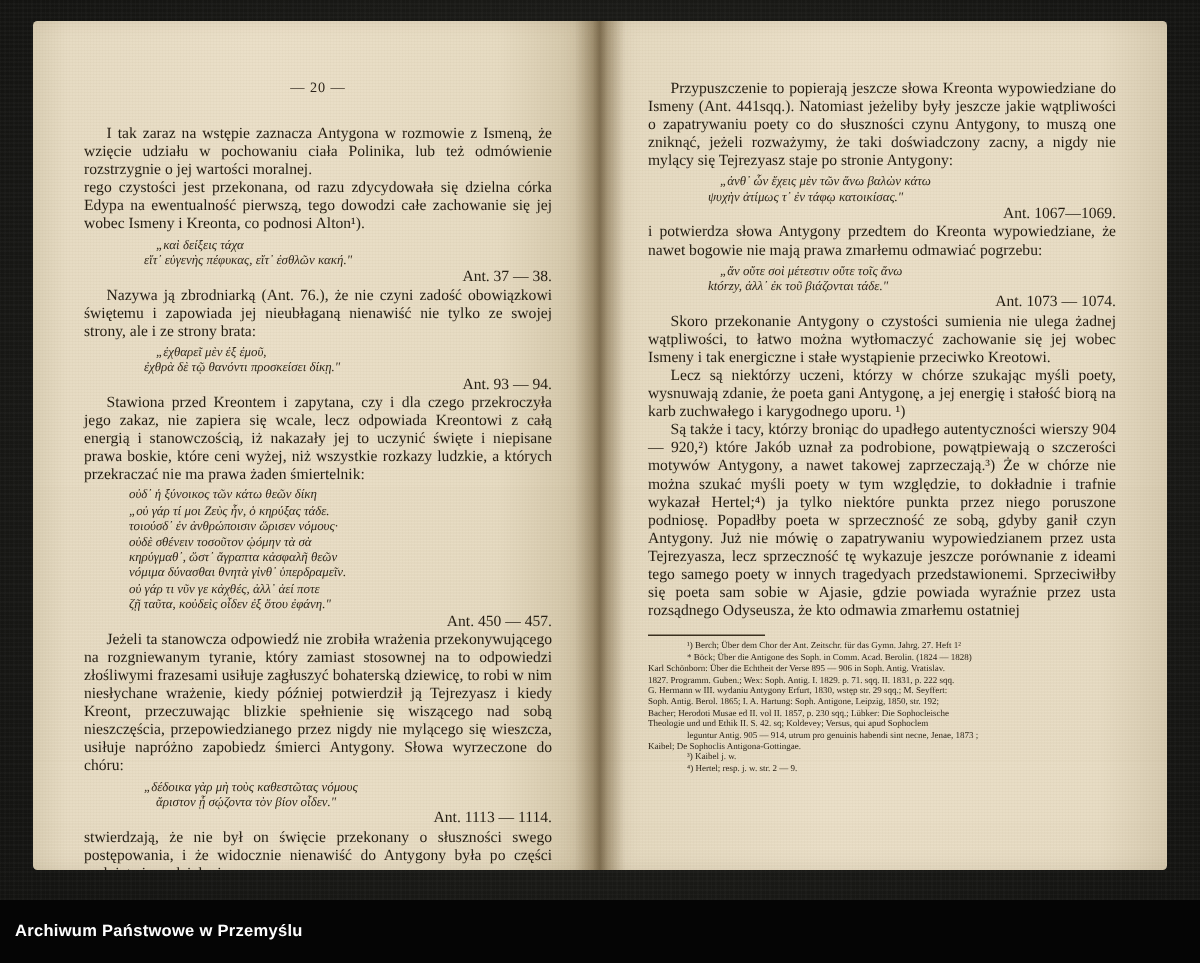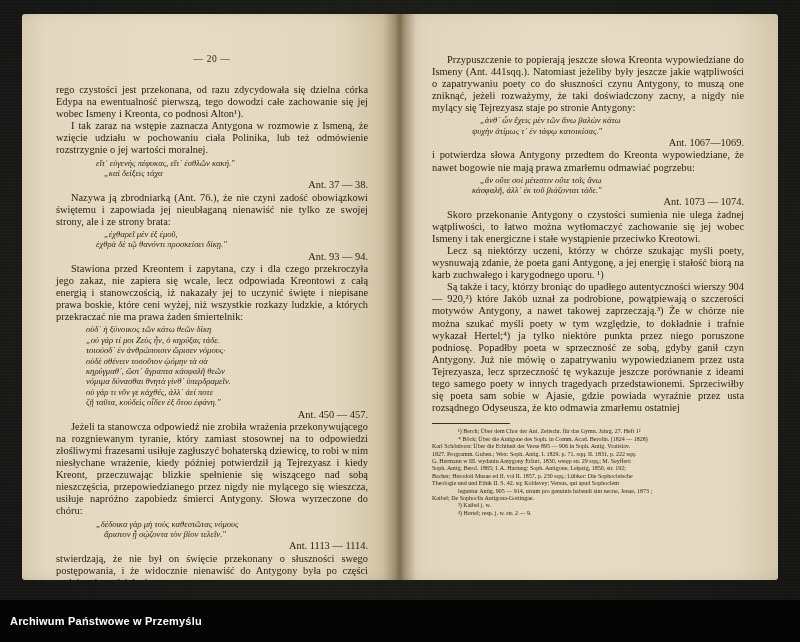--- a/index.html
+++ b/index.html
@@ -190,26 +190,26 @@
 <div class="scan-root">
 
   <div class="book">
 
     <div class="leaf leaf-left">
 
       <div class="page-body">
 
         <div class="folio">— 20 —</div>
 
+        <p class="para">I tak zaraz na wstępie zaznacza Antygona w rozmowie z Ismeną, że wzięcie udziału w pochowaniu ciała Polinika, lub też odmówienie rozstrzygnie o jej wartości moralnej.</p>
         <p class="para noind">rego czystości jest przekonana, od razu zdycydowała się dzielna córka Edypa na ewentualność pierwszą, tego dowodzi całe zachowanie się jej wobec Ismeny i Kreonta, co podnosi Alton¹).</p>
-        <p class="para">I tak zaraz na wstępie zaznacza Antygona w rozmowie z Ismeną, że wzięcie udziału w pochowaniu ciała Polinika, lub też odmówienie rozstrzygnie o jej wartości moralnej.</p>
-
-        <div class="greek">
+
+        <div class="greek">
+          <span class="ln c2">„καὶ δείξεις τάχα</span>
           <span class="ln c3">εἴτ᾽ εὐγενὴς πέφυκας, εἴτ᾽ ἐσθλῶν κακή."</span>
-          <span class="ln c2">„καὶ δείξεις τάχα</span>
         </div>
         <div class="cite-right">Ant. 37 — 38.</div>
 
         <p class="para">Nazywa ją zbrodniarką (Ant. 76.), że nie czyni zadość obowiązkowi świętemu i zapowiada jej nieubłaganą nienawiść nie tylko ze swojej strony, ale i ze strony brata:</p>
 
         <div class="greek">
           <span class="ln c2">„ἐχθαρεῖ μὲν ἐξ ἐμοῦ,</span>
           <span class="ln c3">ἐχθρὰ δὲ τῷ θανόντι προσκείσει δίκῃ."</span>
         </div>
         <div class="cite-right">Ant. 93 — 94.</div>
@@ -225,21 +225,21 @@
           <span class="ln">νόμιμα δύνασθαι θνητὰ γἰνθ᾽ ὑπερδραμεῖν.</span>
           <span class="ln">οὐ γάρ τι νῦν γε κἀχθές, ἀλλ᾽ ἀεί ποτε</span>
           <span class="ln">ζῇ ταῦτα, κοὐδεὶς οἶδεν ἐξ ὅτου ἐφάνη."</span>
         </div>
         <div class="cite-right">Ant. 450 — 457.</div>
 
         <p class="para">Jeżeli ta stanowcza odpowiedź nie zrobiła wrażenia przekonywującego na rozgniewanym tyranie, który zamiast stosownej na to odpowiedzi złośliwymi frazesami usiłuje zagłuszyć bohaterską dziewicę, to robi w nim niesłychane wrażenie, kiedy później potwierdził ją Tejrezyasz i kiedy Kreont, przeczuwając blizkie spełnienie się wiszącego nad sobą nieszczęścia, przepowiedzianego przez nigdy nie mylącego się wieszcza, usiłuje napróżno zapobiedz śmierci Antygony. Słowa wyrzeczone do chóru:</p>
 
         <div class="greek">
           <span class="ln c3">„δέδοικα γὰρ μὴ τοὺς καθεστῶτας νόμους</span>
-          <span class="ln c2">ἄριστον ᾖ σῴζοντα τὸν βίον τελεῖν."</span>
+          <span class="ln c2">ἄριστον ᾖ σῴζοντα τὸν βίον οἶδεν."</span>
         </div>
         <div class="cite-right">Ant. 1113 — 1114.</div>
 
         <p class="para noind">stwierdzają, że nie był on święcie przekonany o słuszności swego postępowania, i że widocznie nienawiść do Antygony była po części podniętą jego działania.</p>
 
       </div>
     </div>
 
     <div class="leaf leaf-right">
 
@@ -251,21 +251,21 @@
         <div class="greek">
           <span class="ln c2">„ἀνθ᾽ ὧν ἔχεις μὲν τῶν ἄνω βαλὼν κάτω</span>
           <span class="ln c3">ψυχὴν ἀτίμως τ᾽ ἐν τάφῳ κατοικίσας."</span>
         </div>
         <div class="cite-right">Ant. 1067—1069.</div>
 
         <p class="para noind">i potwierdza słowa Antygony przedtem do Kreonta wypowiedziane, że nawet bogowie nie mają prawa zmarłemu odmawiać pogrzebu:</p>
 
         <div class="greek">
           <span class="ln c2">„ἄν οὔτε σοὶ μέτεστιν οὔτε τοῖς ἄνω</span>
-          <span class="ln c3">κἀσφαλῆ, ἀλλ᾽ ἐκ τοῦ βιάζονται τάδε."</span>
+          <span class="ln c3">którzy, ἀλλ᾽ ἐκ τοῦ βιάζονται τάδε."</span>
         </div>
         <div class="cite-right">Ant. 1073 — 1074.</div>
 
         <p class="para">Skoro przekonanie Antygony o czystości sumienia nie ulega żadnej wątpliwości, to łatwo można wytłomaczyć zachowanie się jej wobec Ismeny i tak energiczne i stałe wystąpienie przeciwko Kreotowi.</p>
         <p class="para">Lecz są niektórzy uczeni, którzy w chórze szukając myśli poety, wysnuwają zdanie, że poeta gani Antygonę, a jej energię i stałość biorą na karb zuchwałego i karygodnego uporu. ¹)</p>
         <p class="para">Są także i tacy, którzy broniąc do upadłego autentyczności wierszy 904 — 920,²) które Jakób uznał za podrobione, powątpiewają o szczerości motywów Antygony, a nawet takowej zaprzeczają.³) Że w chórze nie można szukać myśli poety w tym względzie, to dokładnie i trafnie wykazał Hertel;⁴) ja tylko niektóre punkta przez niego poruszone podniosę. Popadłby poeta w sprzeczność ze sobą, gdyby ganił czyn Antygony. Już nie mówię o zapatrywaniu wypowiedzianem przez usta Tejrezyasza, lecz sprzeczność tę wykazuje jeszcze porównanie z ideami tego samego poety w innych tragedyach przedstawionemi. Sprzeciwiłby się poeta sam sobie w Ajasie, gdzie powiada wyraźnie przez usta rozsądnego Odyseusza, że kto odmawia zmarłemu ostatniej</p>
 
         <div class="fn-rule"></div>
         <div class="footnotes">
           <p class="fn ind2">¹) Berch; Über dem Chor der Ant. Zeitschr. für das Gymn. Jahrg. 27. Heft 1²</p>

